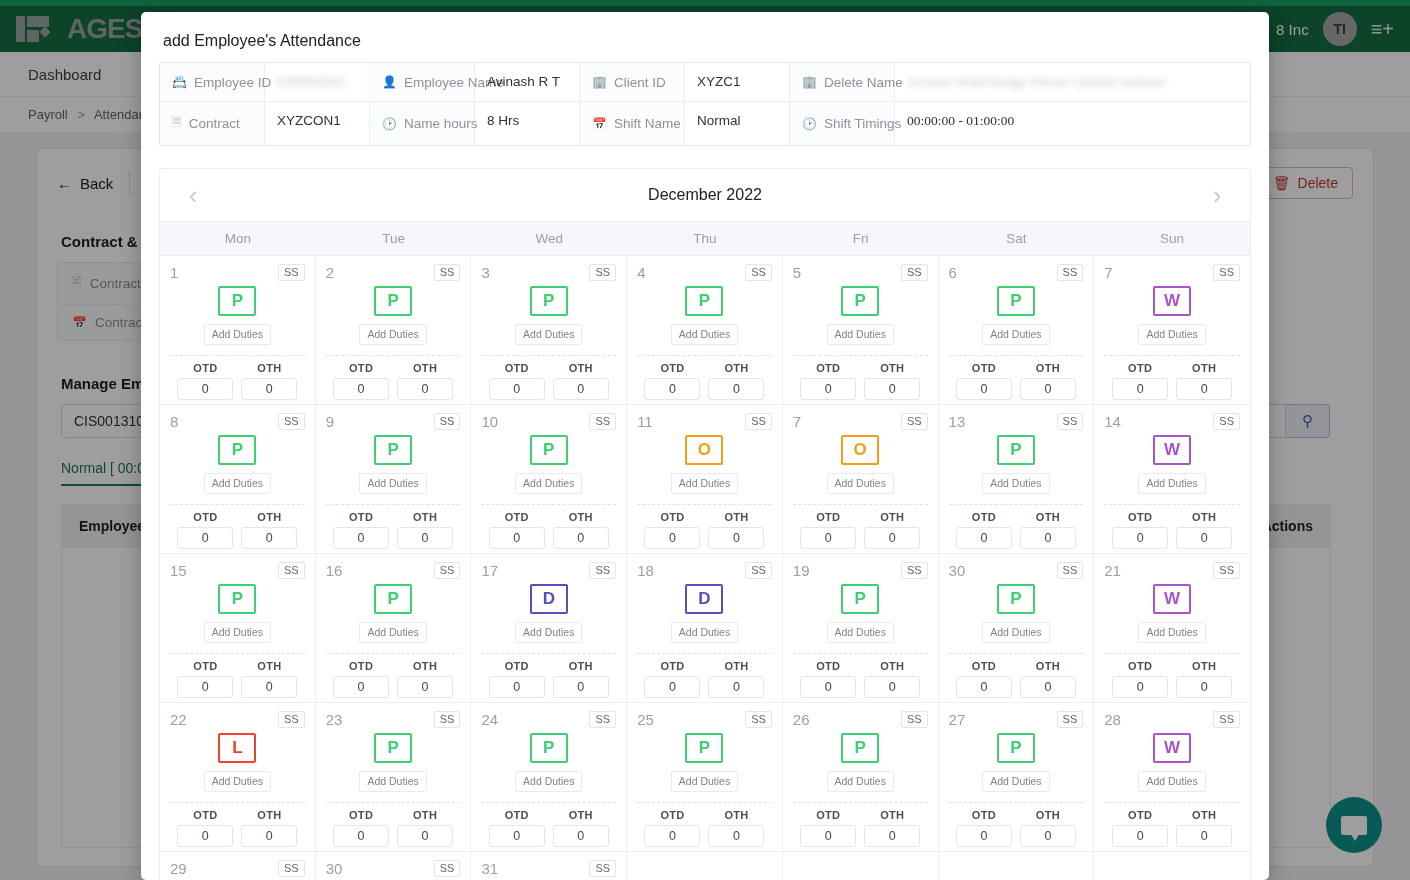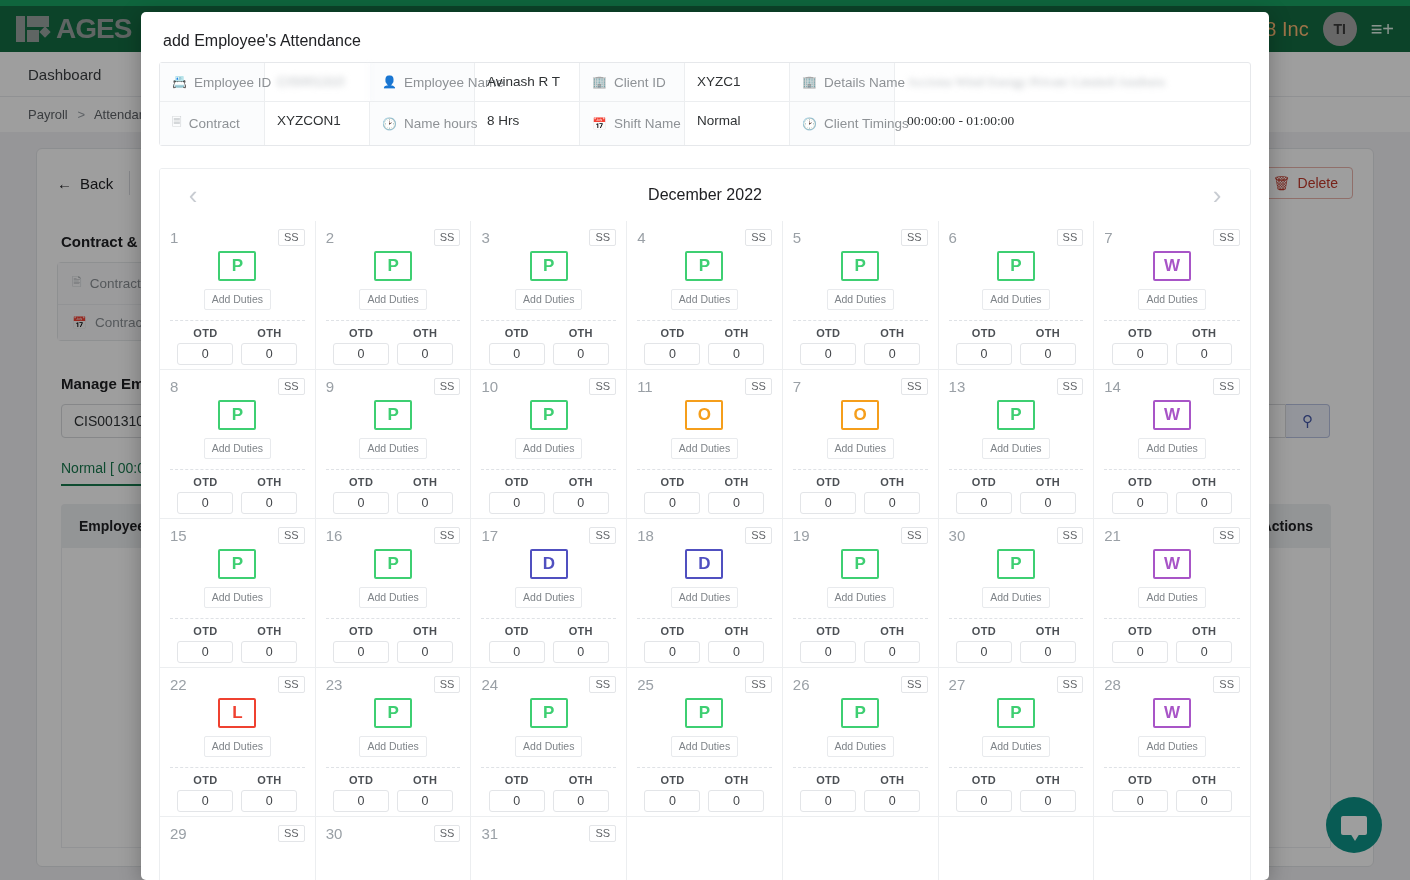--- a/index.html
+++ b/index.html
@@ -12,30 +12,30 @@
 
   
   #app-background { position: absolute; inset: 0; background: #f2f3f5; }
 
   .topbar-accent { height: 6px; background: #19a463; }
   .topbar {
     height: 46px; background: #146c43;
     display: flex; align-items: center;
     padding: 0 16px; gap: 14px;
   }
-  .brand { display: flex; align-items: center; gap: 0; }
+  .brand { display: flex; align-items: center; gap: 11px; }
   .brand-mark { position: relative; width: 40px; height: 30px; }
   .brand-mark i { position: absolute; background: #9aa3a0; display:block; }
   .bm1 { left: 0; top: 2px; width: 9px; height: 26px; }
   .bm2 { left: 11px; top: 2px; width: 22px; height: 11px; }
   .bm3 { left: 11px; top: 16px; width: 12px; height: 12px; }
   .bm4 { left: 25px; top: 14px; width: 8px; height: 8px; background: #146c43; transform: rotate(45deg); }
   .brand-text { color: #9aa3a0; font-size: 28px; font-weight: bold; letter-spacing: -1px; }
   .topbar-spacer { flex: 1; }
-  .topbar-company { color: #fdba74; font-size: 20px; }
+  .topbar-company { color: #ffffff; font-size: 15px; }
   .avatar-circle {
     width: 34px; height: 34px; border-radius: 50%;
     background: #a7a7a7; color: #3b3b3b;
     display: flex; align-items: center; justify-content: center;
     font-size: 14px; font-weight: bold;
   }
   .topbar-icon { color: #dff0e6; font-size: 20px; }
 
   .bg-nav {
     height: 44px; display: flex; align-items: center;
@@ -299,21 +299,21 @@
           <span>Employee Name</span>
         </div>
         <div class="info-value">Avinash R T</div>
         <div class="info-label">
           <span class="ico">🏢</span>
           <span>Client ID</span>
         </div>
         <div class="info-value">XYZC1</div>
         <div class="info-label">
           <span class="ico">🏢</span>
-          <span>Details Name</span>
+          <span>Delete Name</span>
         </div>
         <div class="info-value blurred last">Acciona Wind Energy Private Limited Anuburu</div>
       </div>
     <div class="info-row" id="info-row-1">
         <div class="info-label">
           <span class="ico">🗏</span>
           <span>Contract</span>
         </div>
         <div class="info-value">XYZCON1</div>
         <div class="info-label">
@@ -321,32 +321,41 @@
           <span>Name hours</span>
         </div>
         <div class="info-value">8 Hrs</div>
         <div class="info-label">
           <span class="ico">📅</span>
           <span>Shift Name</span>
         </div>
         <div class="info-value">Normal</div>
         <div class="info-label">
           <span class="ico">🕑</span>
-          <span>Client Timings</span>
+          <span>Shift Timings</span>
         </div>
         <div class="info-value last">00:00:00 - 01:00:00</div>
       </div>
   </div>
 
   <div class="cal-wrap">
     <div class="cal-header">
       <span class="cal-nav">‹</span>
       <span class="cal-month">December 2022</span>
       <span class="cal-nav">›</span>
     </div>
+    <div class="cal-dow" id="cal-dow">
+        <div>Mon</div>
+        <div>Tue</div>
+        <div>Wed</div>
+        <div>Thu</div>
+        <div>Fri</div>
+        <div>Sat</div>
+        <div>Sun</div>
+      </div>
     <div class="cal-grid" id="cal-grid">
         <div class="cal-cell">
           <div class="cell-top">
             <span class="cell-daynum">1</span>
             <span class="cell-ss">SS</span>
           </div>
           <div class="cell-badge-wrap">
             <span class="cell-badge" style="border-color:#3ecf72;color:#3ecf72">P</span>
           </div>
           <div class="cell-duties-wrap">

